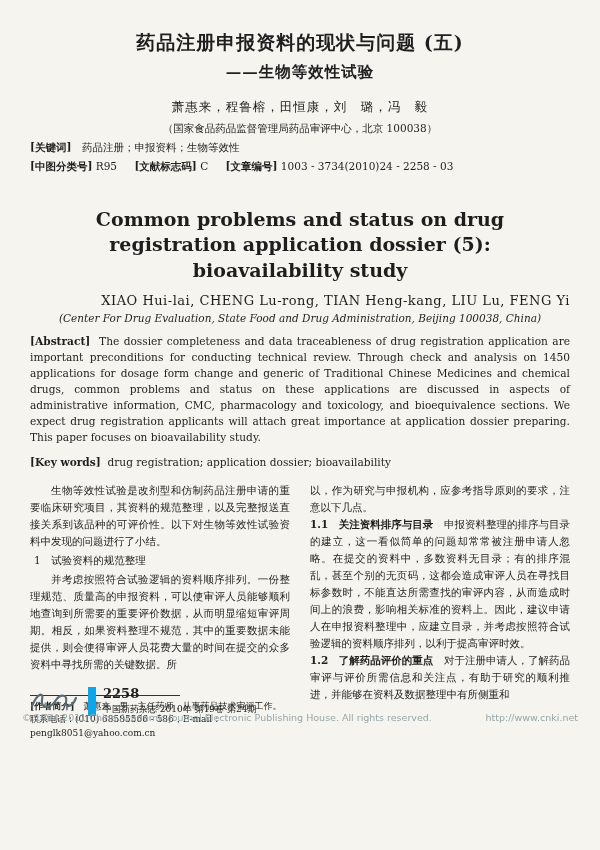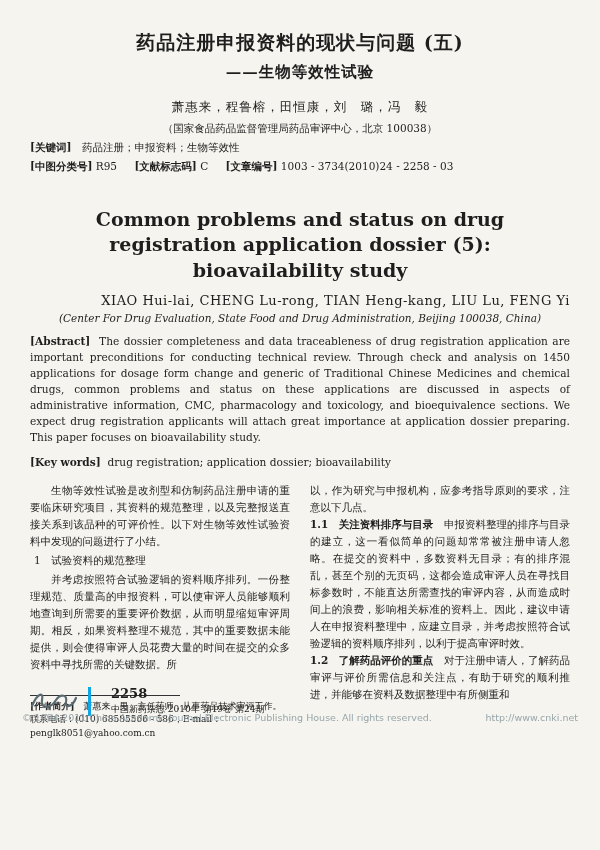--- a/index.html
+++ b/index.html
@@ -55,21 +55,21 @@
   .p-indent{text-indent:2em;}
   .col .heading{font-weight:normal;margin:2px 4px;}
   .sec-label{font-weight:bold;}
   .footnote{margin-top:auto;font-size:9px;line-height:1.5;color:#222;}
   .fn-rule{width:150px;border-top:1px solid #333;margin-bottom:4px;}
   .footnote p{margin:0;text-align:left;}
   .page-footer{
     position:absolute;left:30px;bottom:24px;display:flex;align-items:flex-end;gap:10px;
   }
   .logo-wrap{margin-bottom:-2px;}
-  .pageno-block{border-left:3px solid #0ea5e9;padding-left:20px;}
+  .pageno-block{border-left:8px solid #0ea5e9;padding-left:7px;}
   .pageno{font-size:13px;font-weight:bold;line-height:1.1;}
   .issue-line{font-size:9px;margin-top:2px;color:#222;}
   .watermark{
     position:absolute;left:22px;right:22px;bottom:17px;
     display:flex;justify-content:space-between;
     font-family:"DejaVu Sans","Liberation Sans",sans-serif;
     font-size:9.5px;color:#97a6ab;
   }
 </style>
 </head>

